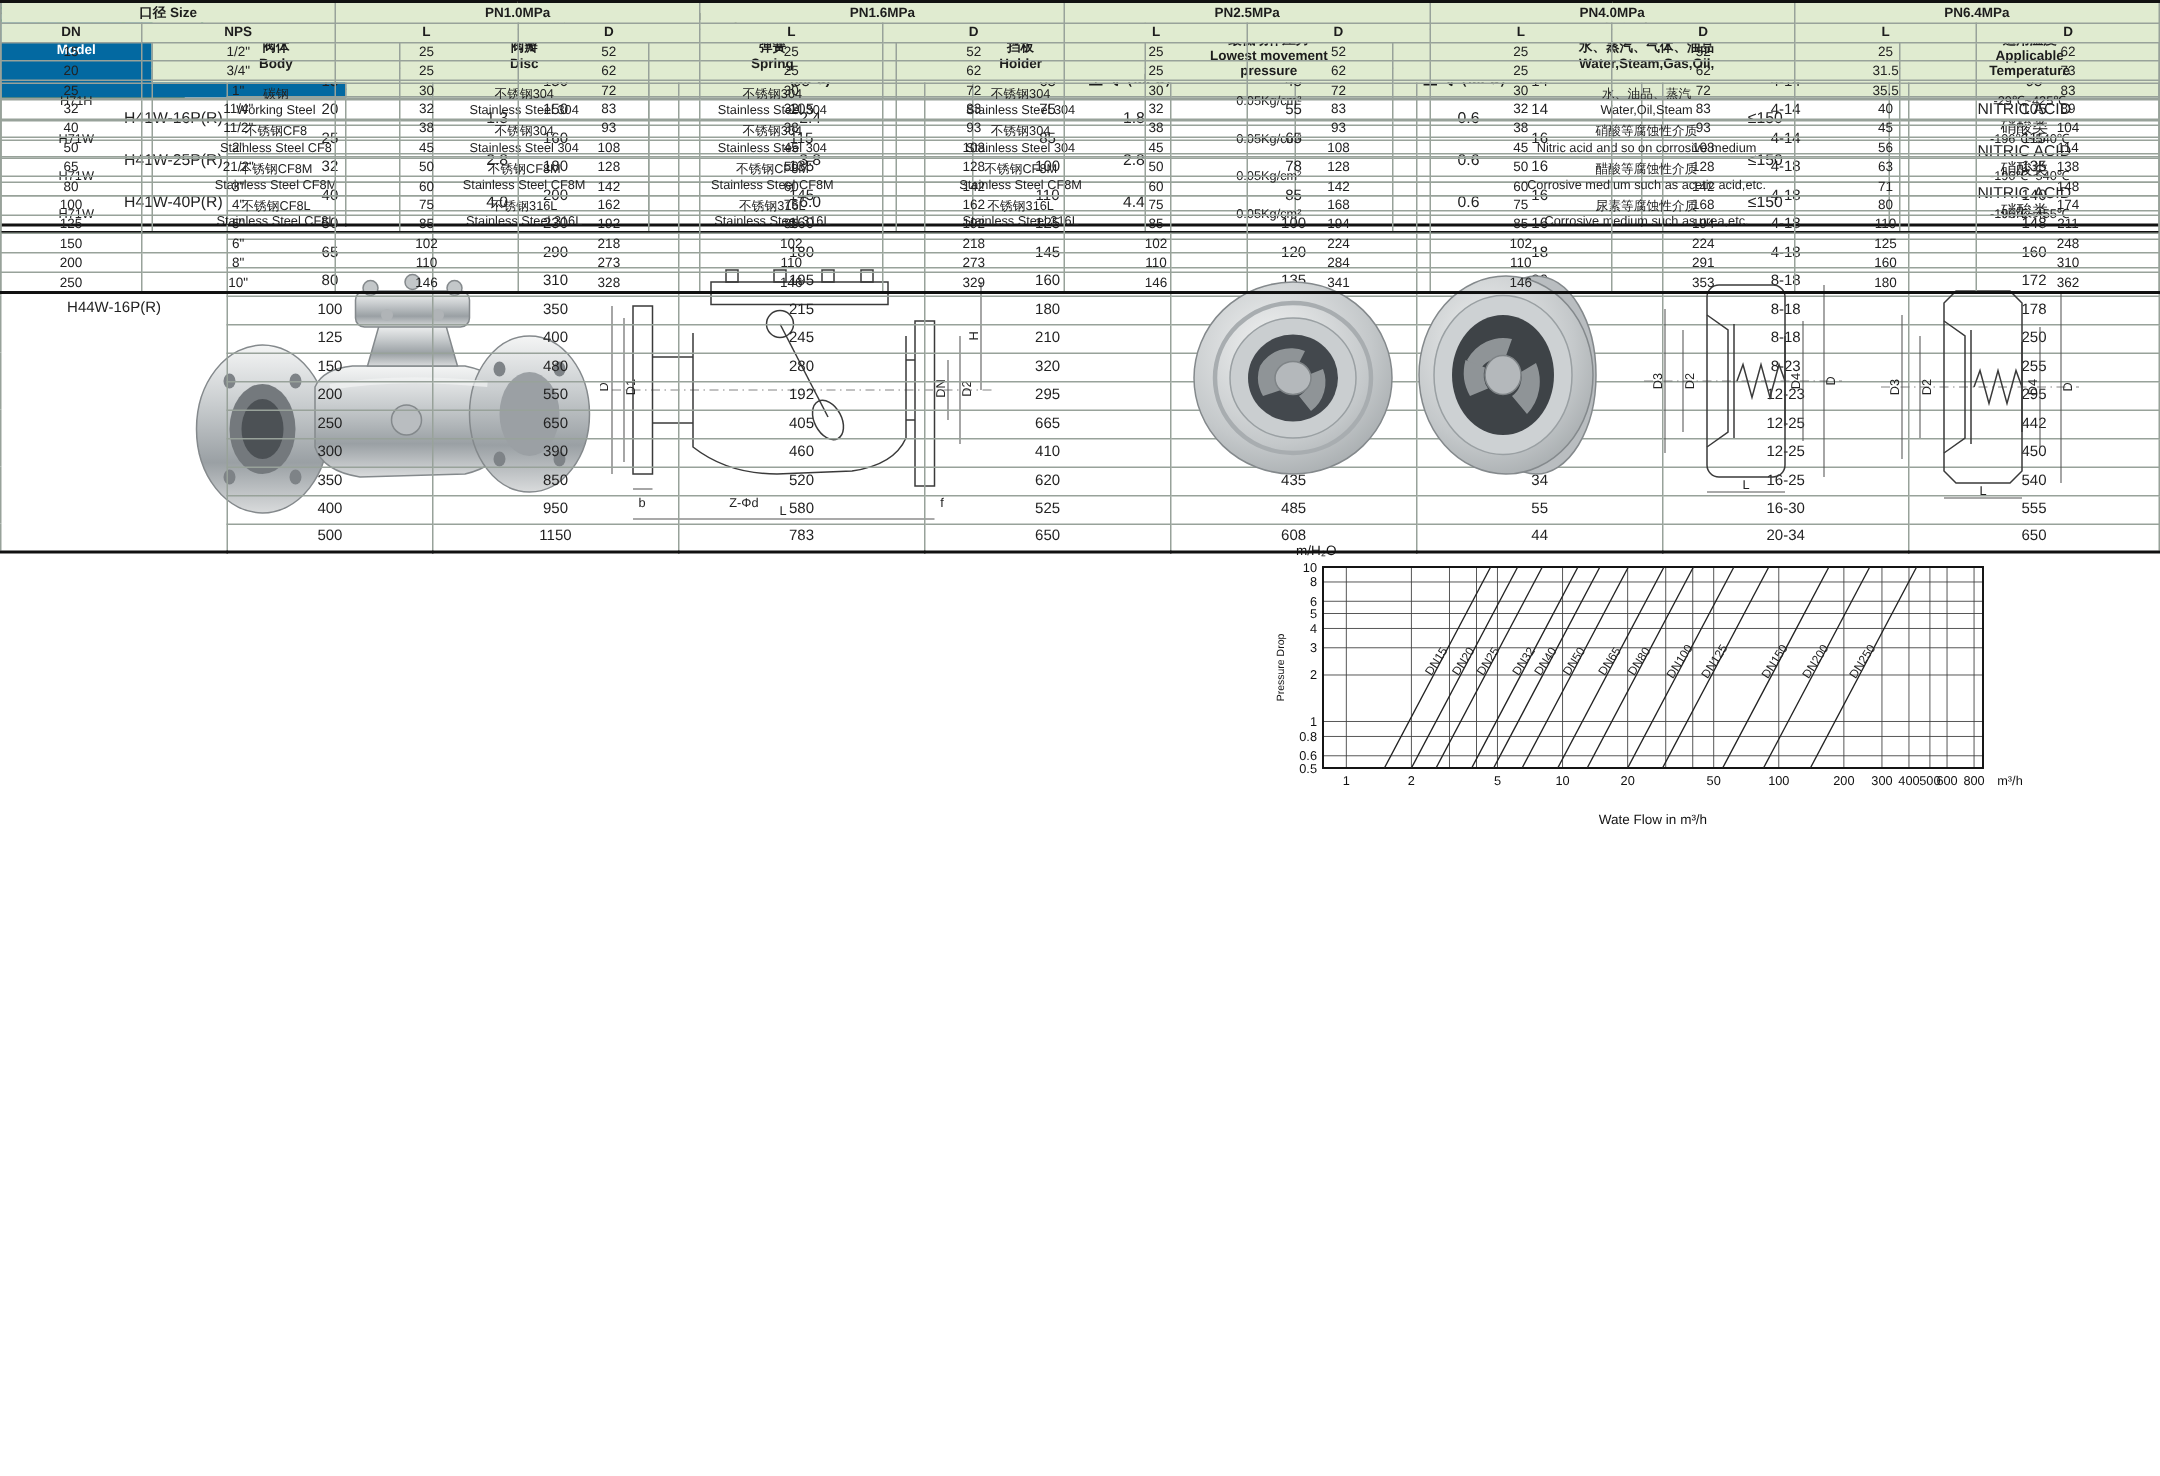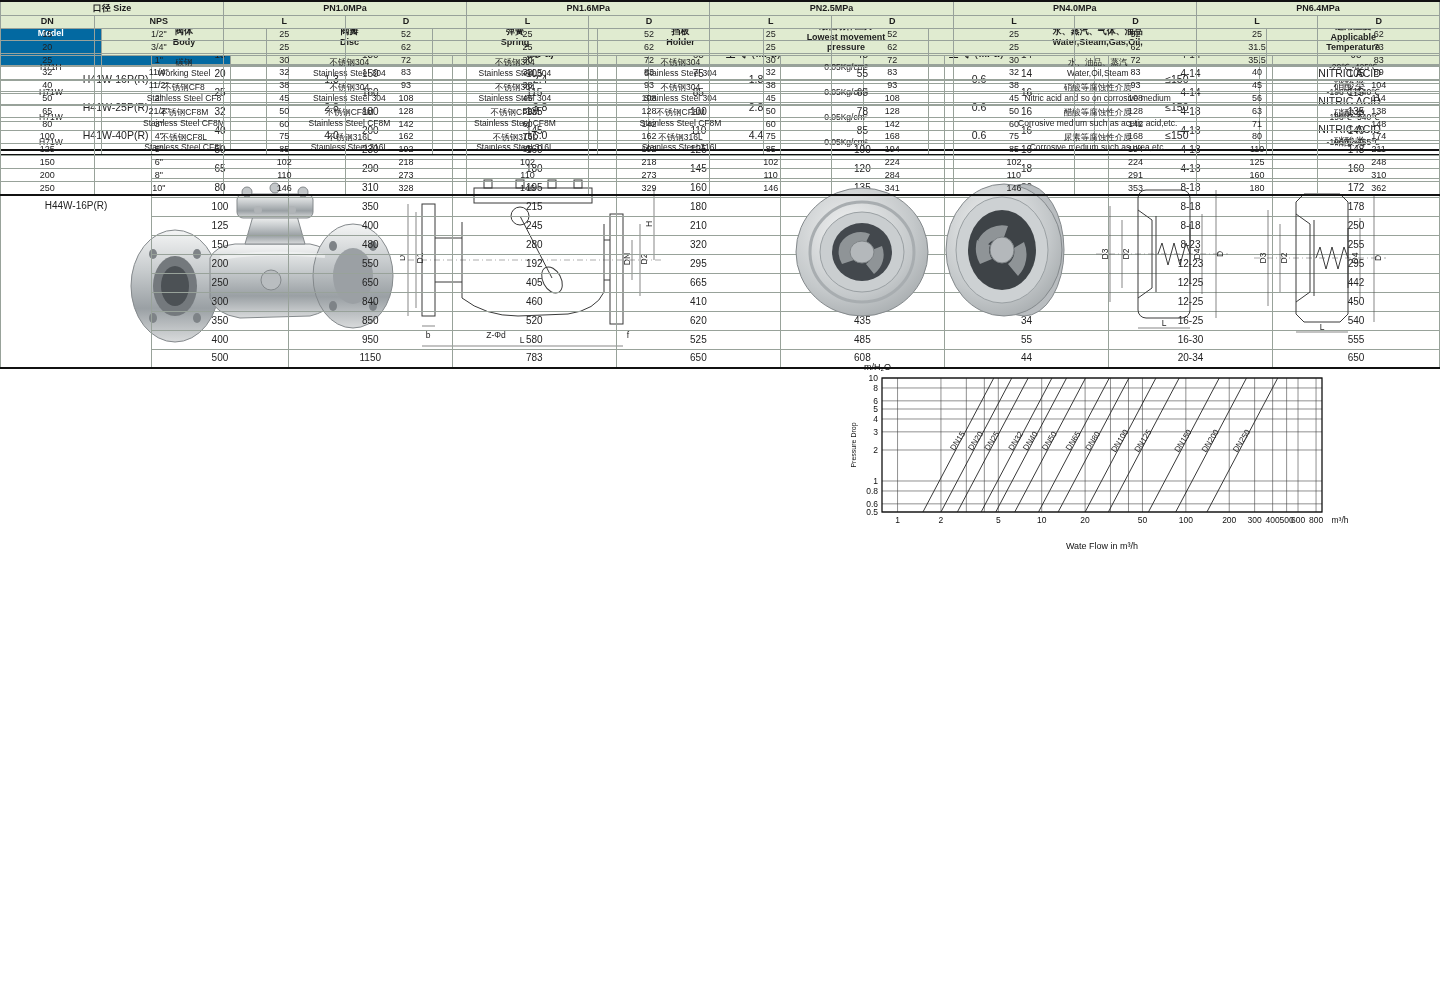--- a/index.html
+++ b/index.html
@@ -386,21 +386,21 @@
             <td>650</td>
             <td>405</td>
             <td>665</td>
             <td>320</td>
             <td>26</td>
             <td>12-25</td>
             <td>442</td>
           </tr>
           <tr>
             <td>300</td>
-            <td>840</td>
+            <td>390</td>
             <td>460</td>
             <td>410</td>
             <td>375</td>
             <td>30</td>
             <td>12-25</td>
             <td>450</td>
           </tr>
           <tr>
             <td>350</td>
             <td>850</td>

